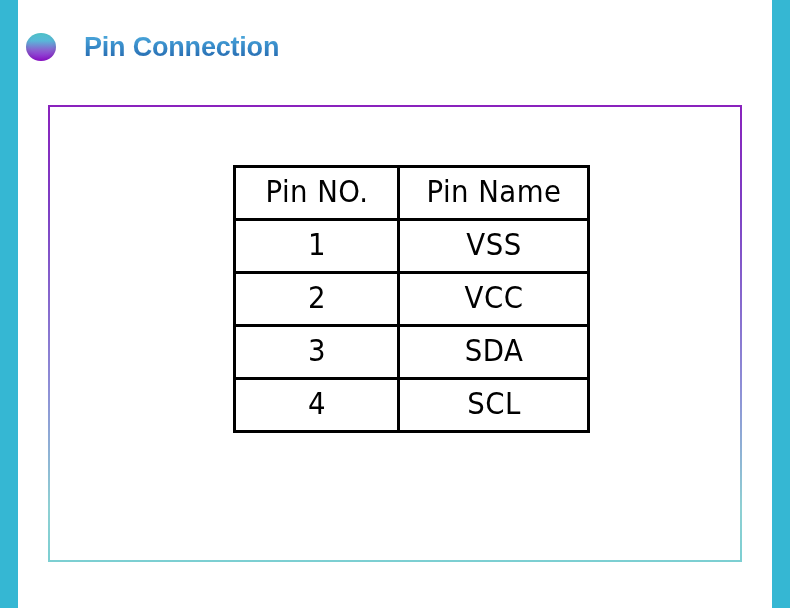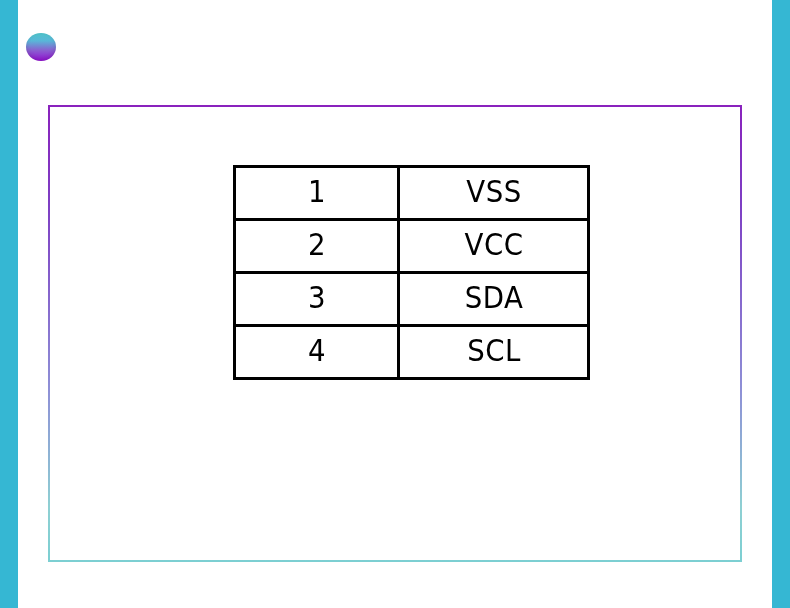--- a/index.html
+++ b/index.html
@@ -109,27 +109,32 @@
   table.pin-table td.cell-narrow { font-size: 27px; }
 </style>
 </head>
 <body>
 
 <div class="side-bar left"></div>
 <div class="side-bar right"></div>
 
 <div class="title-row">
   <span class="bullet-dot"></span>
+  <span class="slide-title">Pin Connection</span>
 </div>
 
 <div class="content-frame">
 
   <div class="pin-table-wrap">
     <table class="pin-table">
       <tbody>
+        <tr>
+          <td class="col-head cell-pinno">Pin  NO.</td>
+          <td class="col-head cell-pinname">Pin  Name</td>
+        </tr>
         <tr>
           <td class="cell-pinno">1</td>
           <td class="cell-pinname">VSS</td>
         </tr>
         <tr>
           <td class="cell-pinno">2</td>
           <td class="cell-pinname">VCC</td>
         </tr>
         <tr>
           <td class="cell-pinno">3</td>

